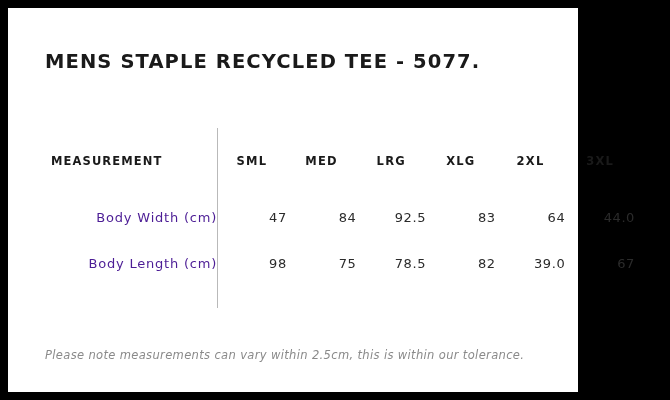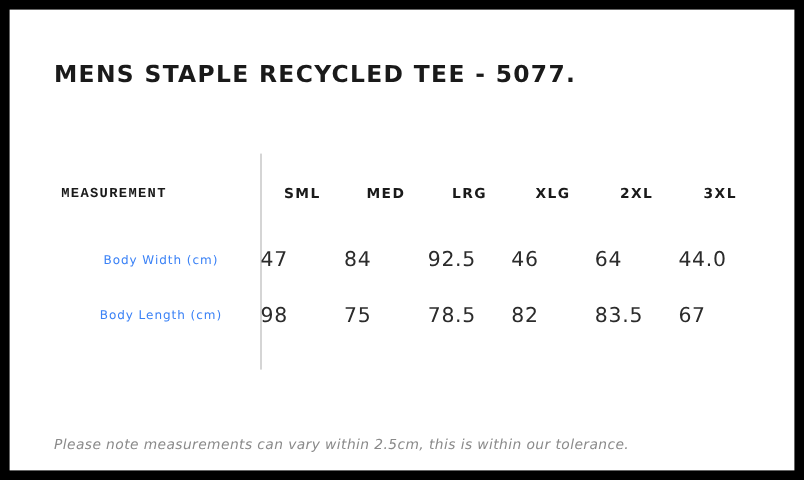--- a/index.html
+++ b/index.html
@@ -10,21 +10,21 @@
     width: 670px;
     height: 400px;
     background: #000000;
     font-family: "DejaVu Sans", sans-serif;
     overflow: hidden;
   }
   .page {
     position: absolute;
     left: 8px;
     top: 8px;
-    width: 654px;
+    width: 570px;
     height: 384px;
     background: #ffffff;
     box-sizing: border-box;
   }
   .title {
     position: absolute;
     left: 37px;
     top: 42px;
     font-size: 19.5px;
     font-weight: bold;
@@ -58,56 +58,54 @@
     font-size: 11.5px;
     font-weight: bold;
     letter-spacing: 1.2px;
     color: #1a1a1a;
     text-align: center;
   }
   .hdr-row th.label-col {
     text-align: left;
     padding-left: 6px;
     letter-spacing: 1.1px;
-    font-family: Liberation Mono, monospace;
   }
   .data-row td {
     height: 46px;
     vertical-align: middle;
-    font-size: 17px;
-    text-align: left;
+    font-size: 13px;
+    text-align: right;
     color: #2b2b2b;
     letter-spacing: 0.6px;
   }
   .data-row td.label-col {
-    text-align: center;
+    text-align: right;
     padding-left: 6px;
-    color: #3b82f6;
+    color: #4c1d95;
     letter-spacing: 0.8px;
-    font-size: 10px;
+    font-size: 13px;
   }
   
   .divider {
     position: absolute;
     left: 209px;
     top: 120px;
     width: 1px;
     height: 180px;
     background: #b9b9b9;
   }
   .note {
     position: absolute;
     left: 37px;
     top: 340px;
     font-size: 11.5px;
     font-style: italic;
     color: #8a8a8a;
     letter-spacing: 0.35px;
     white-space: nowrap;
-    margin-top: 15px;
   }
 </style>
 </head>
 <body>
 
 <div class="page">
 
   <div class="title">MENS STAPLE RECYCLED TEE - 5077.</div>
 
   <div class="divider"></div>
@@ -133,31 +131,31 @@
           <th>2XL</th>
           <th>3XL</th>
         </tr>
       </thead>
       <tbody>
         <tr class="data-row">
           <td class="label-col">Body Width (cm)</td>
           <td>47</td>
           <td>84</td>
           <td>92.5</td>
-          <td>46</td>
+          <td>83</td>
           <td>64</td>
           <td>44.0</td>
         </tr>
         <tr class="data-row">
           <td class="label-col">Body Length (cm)</td>
           <td>98</td>
           <td>75</td>
           <td>78.5</td>
           <td>82</td>
-          <td>83.5</td>
+          <td>39.0</td>
           <td>67</td>
         </tr>
       </tbody>
     </table>
   </div>
 
   <div class="note">Please note measurements can vary within 2.5cm, this is within our tolerance.</div>
 
 </div>
 

